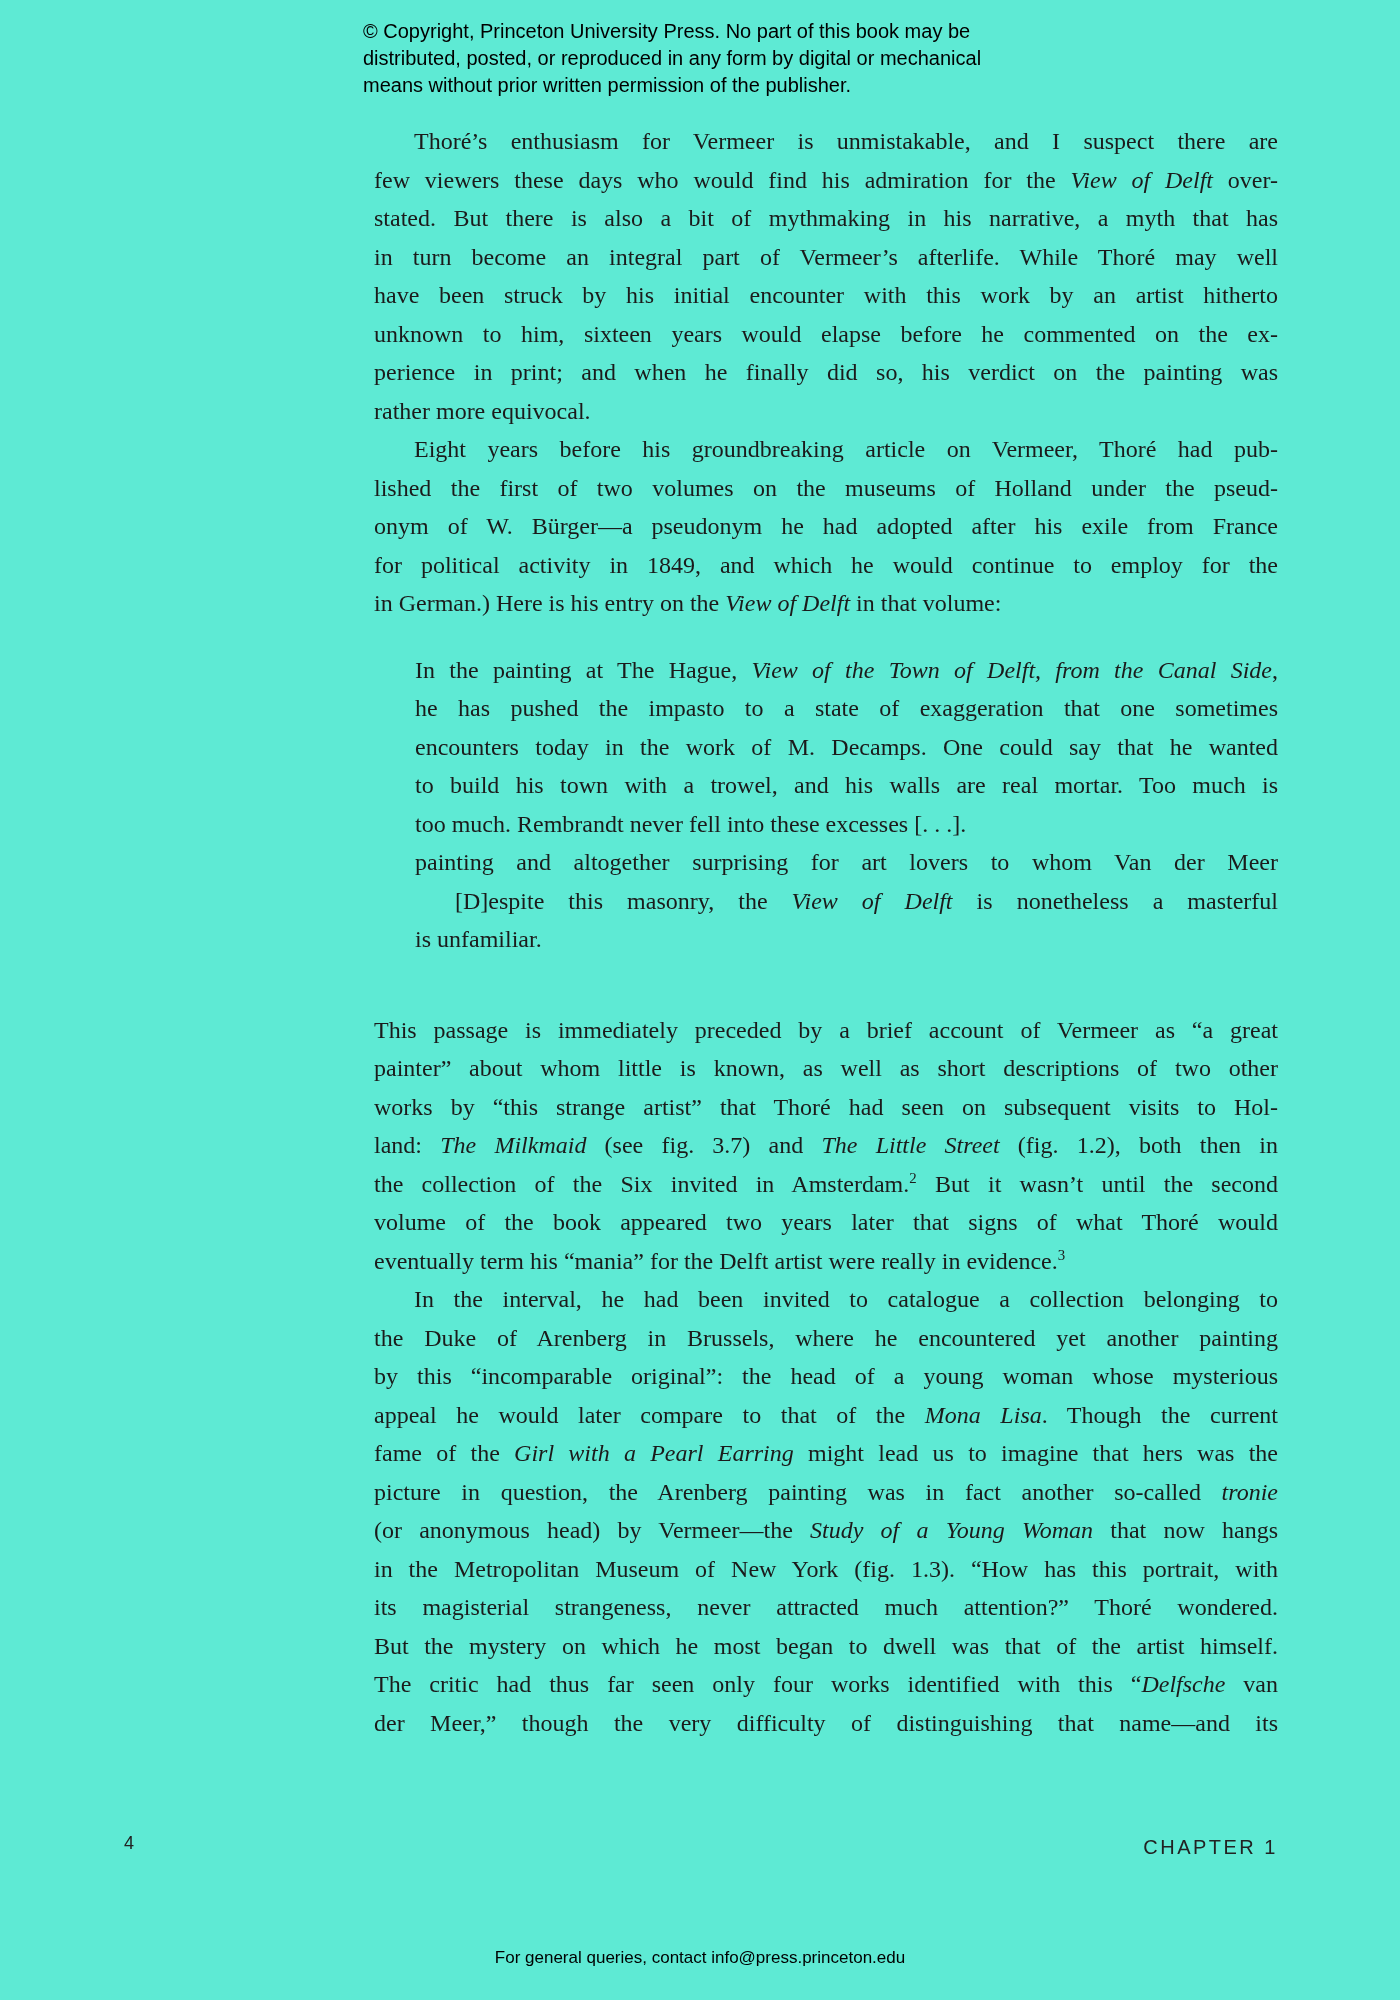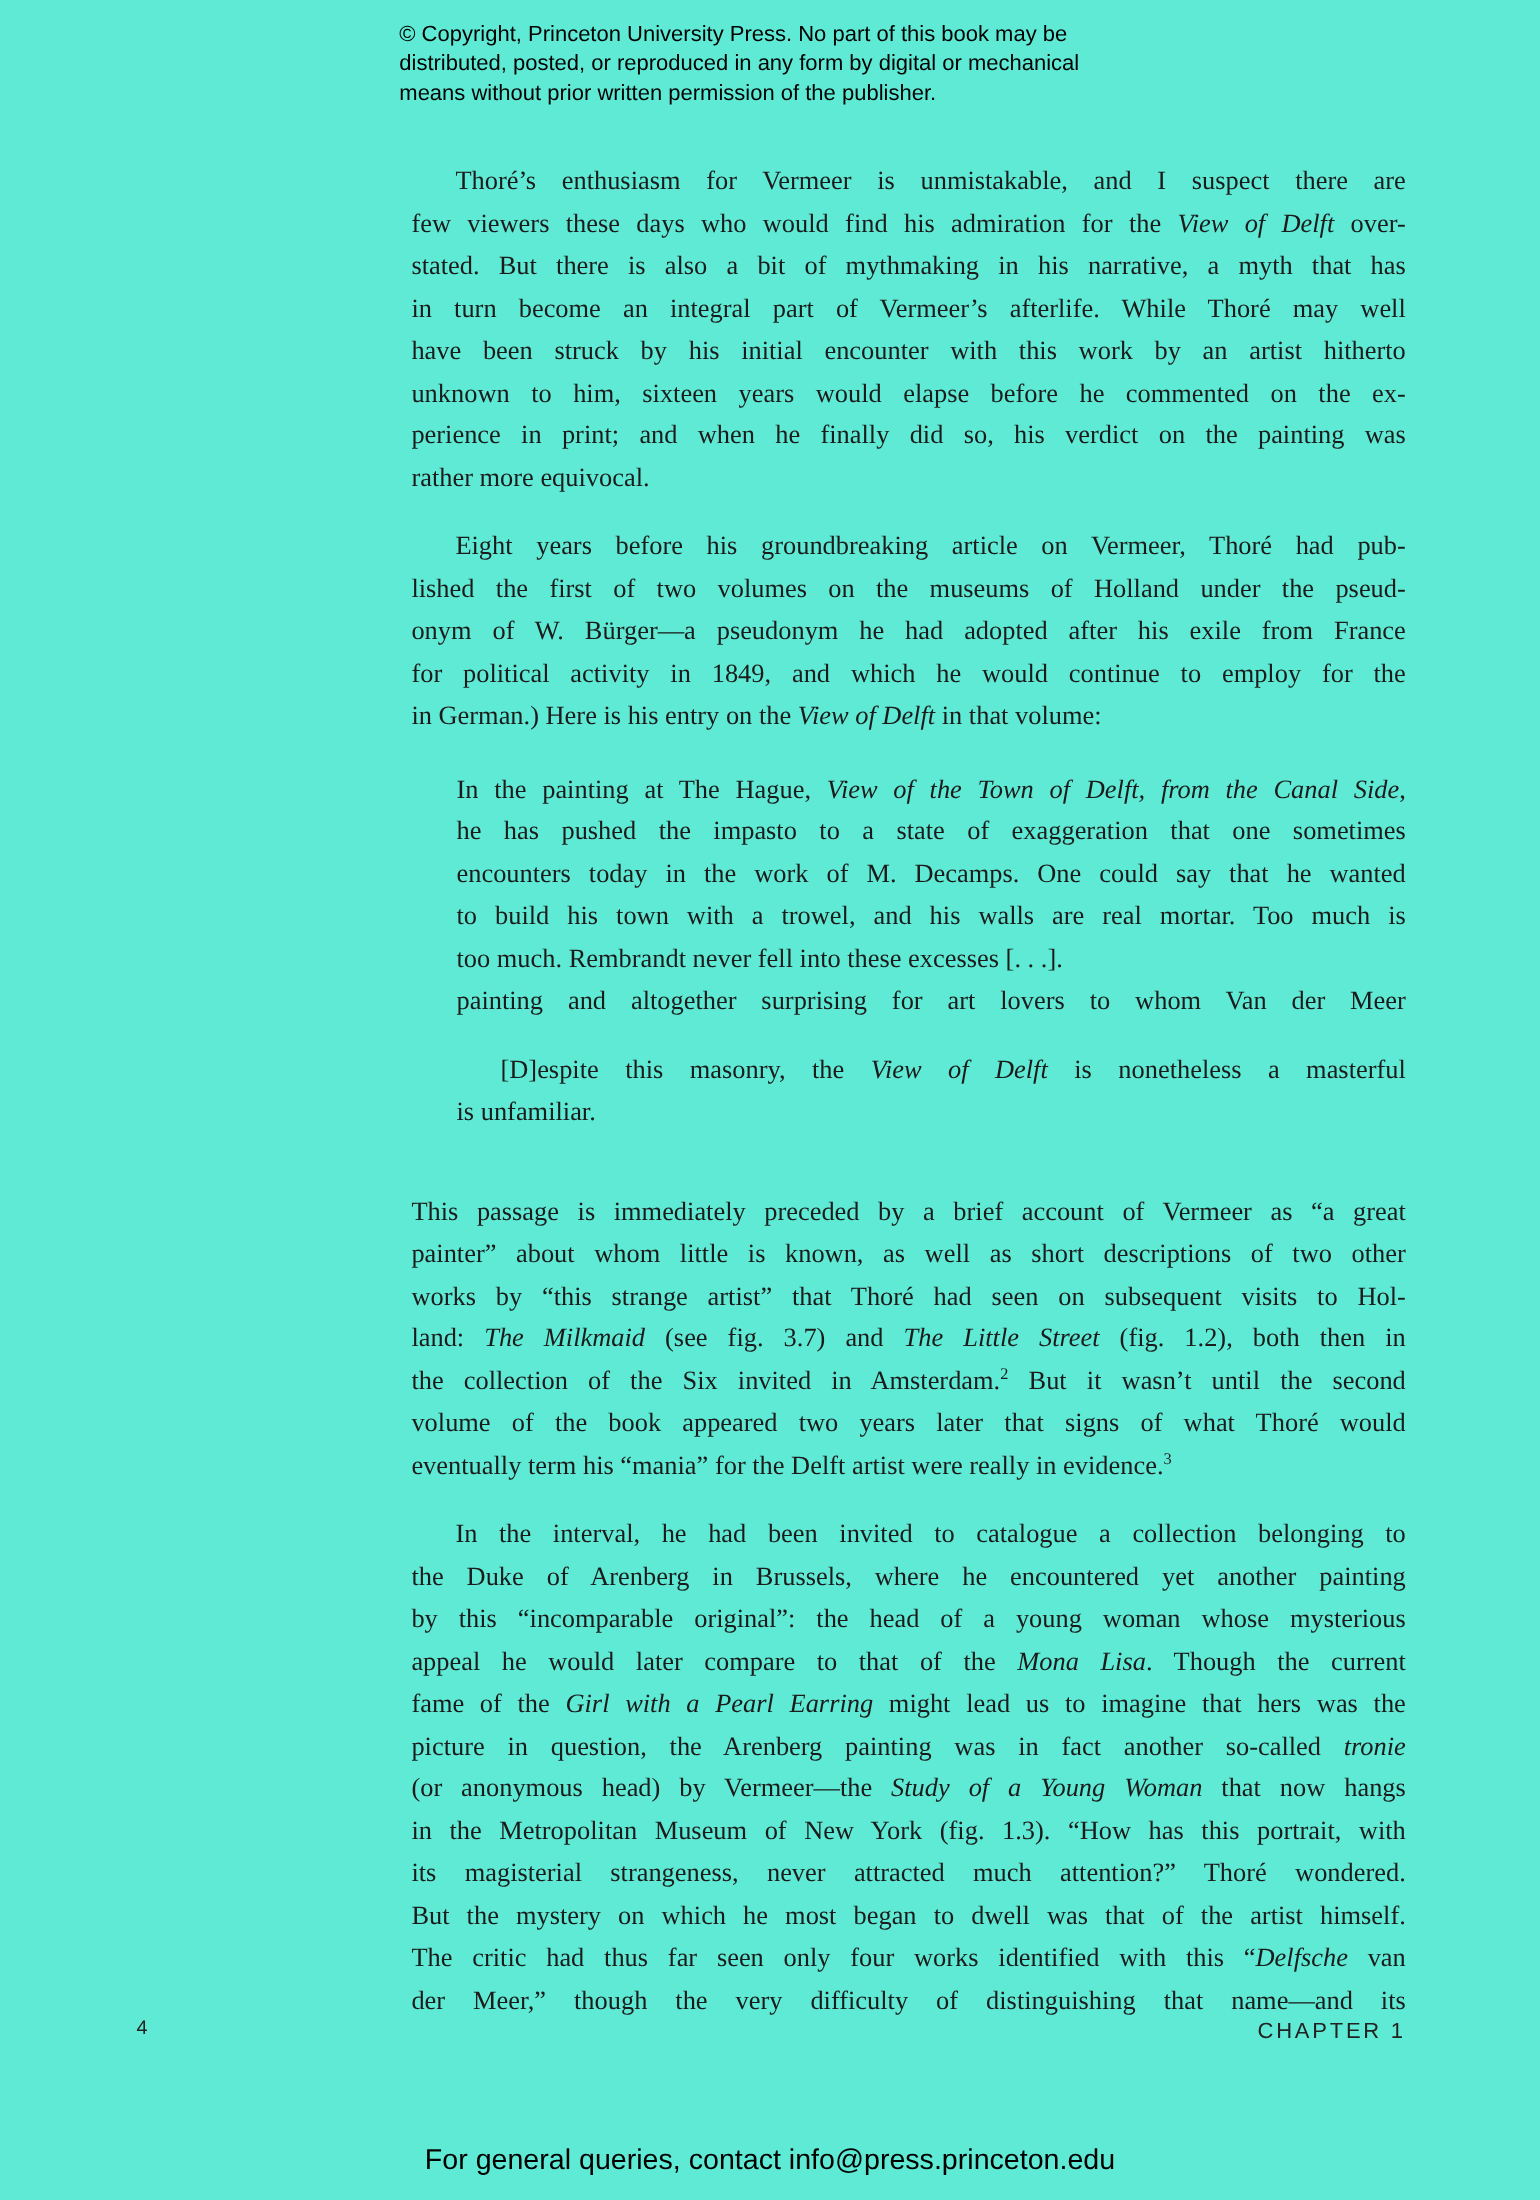--- a/index.html
+++ b/index.html
@@ -28,21 +28,21 @@
     width: 904px;
     font-size: 24px;
     color: #1b1b1b;
   }
   .line {
     line-height: 38.5px;
     text-align: justify;
     text-align-last: justify;
   }
   .line.last  { text-align-last: left; }
-  .line.indent { text-indent: 40px; margin-top: 24px; }
+  .line.indent { text-indent: 40px; }
   .paragraph { margin: 0; }
   .blockquote {
     margin: 28px 0 52px 41px;
   }
   .i   { font-style: italic; }
   .sup { font-size: 0.62em; vertical-align: super; line-height: 0; }
   .folio {
     position: absolute;
     left: 124px;
     top: 1833px;
@@ -59,21 +59,21 @@
     letter-spacing: 2.5px;
     color: #222222;
   }
   .query-notice {
     position: absolute;
     left: 0;
     right: 0;
     top: 1948px;
     text-align: center;
     font-family: "Liberation Sans", sans-serif;
-    font-size: 26px;
+    font-size: 17px;
     color: #000000;
   }
 </style>
 </head>
 <body>
 
 <div class="page">
 
   <div class="copyright">
     <div>© Copyright, Princeton University Press. No part of this book may be</div>

